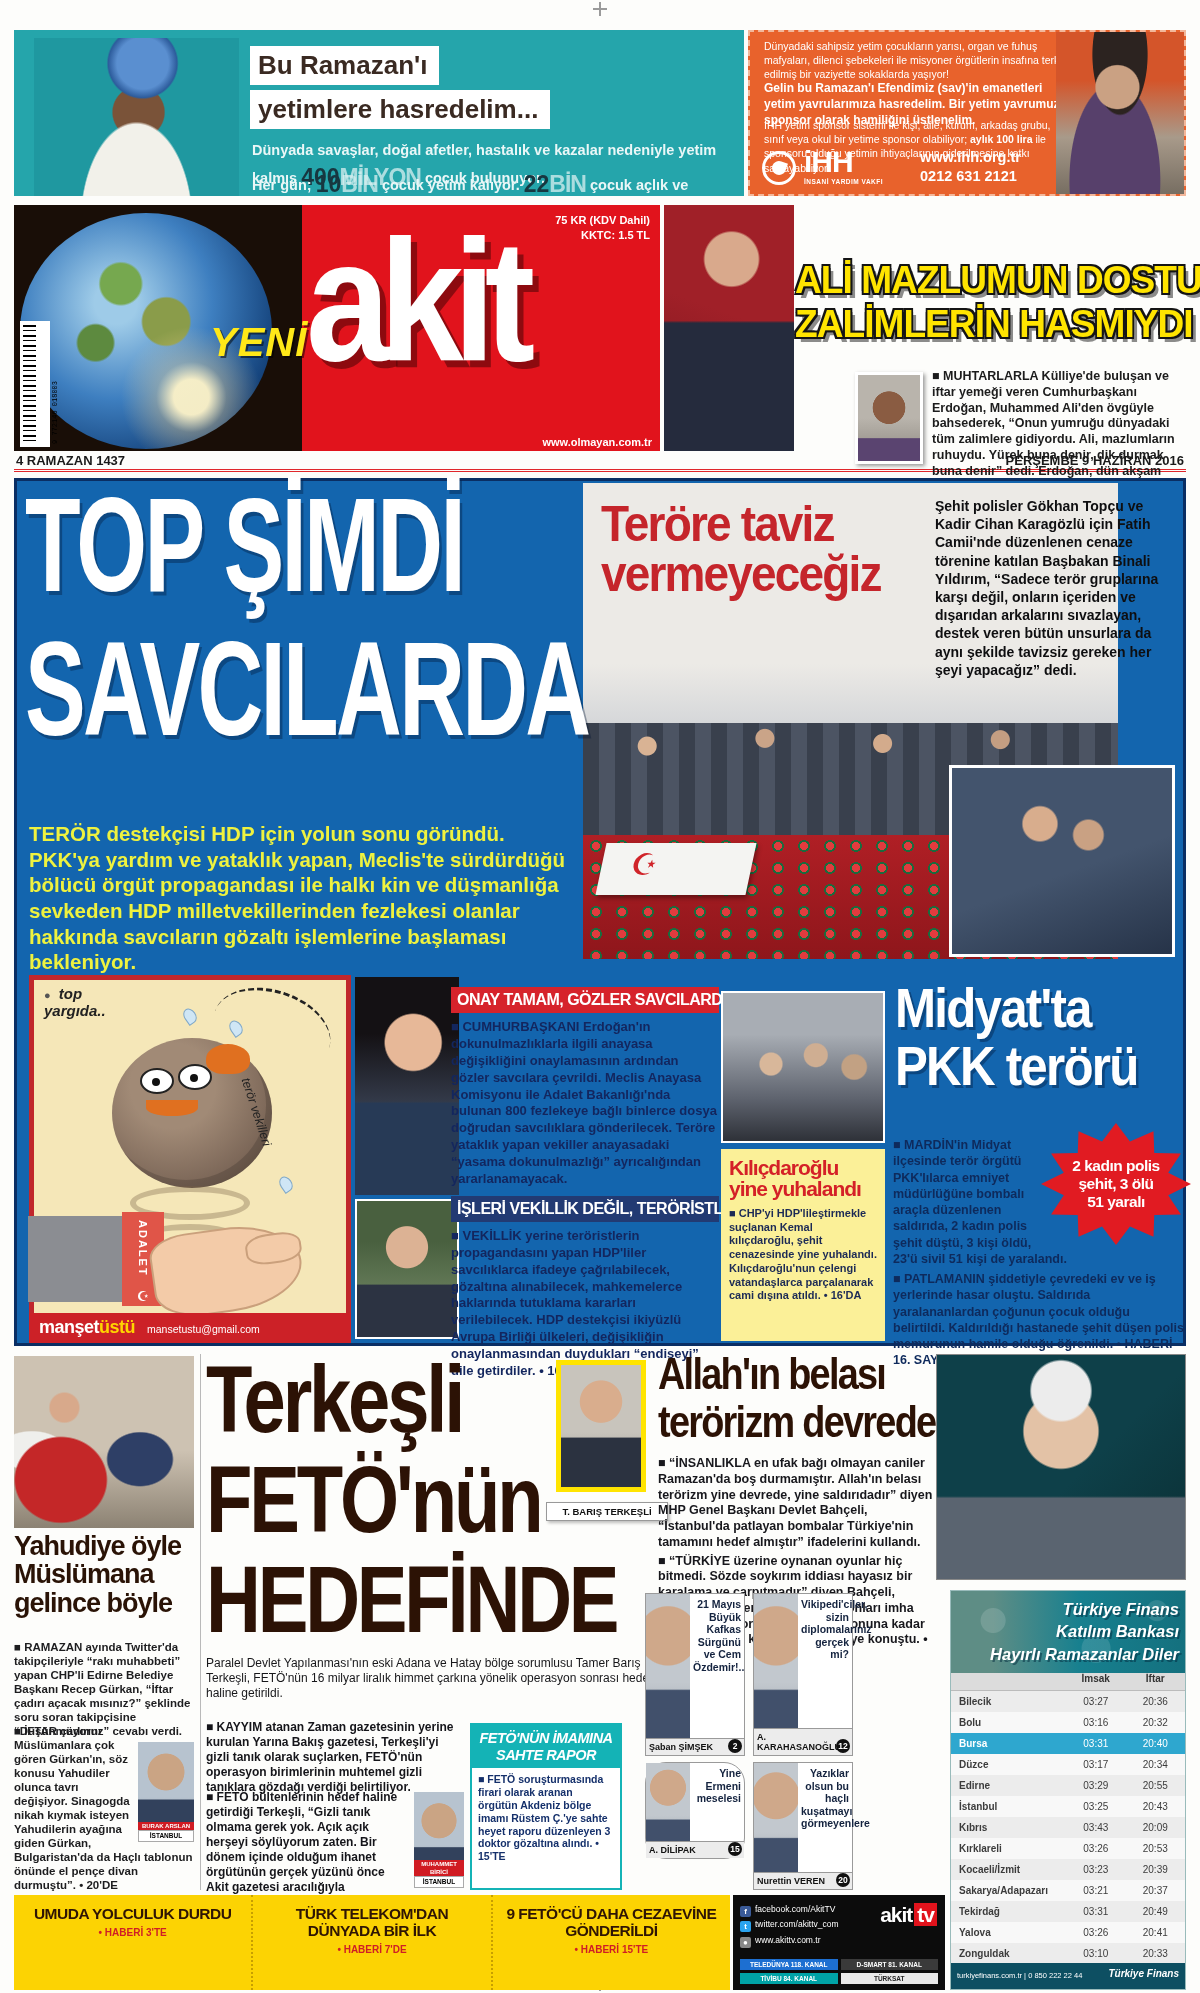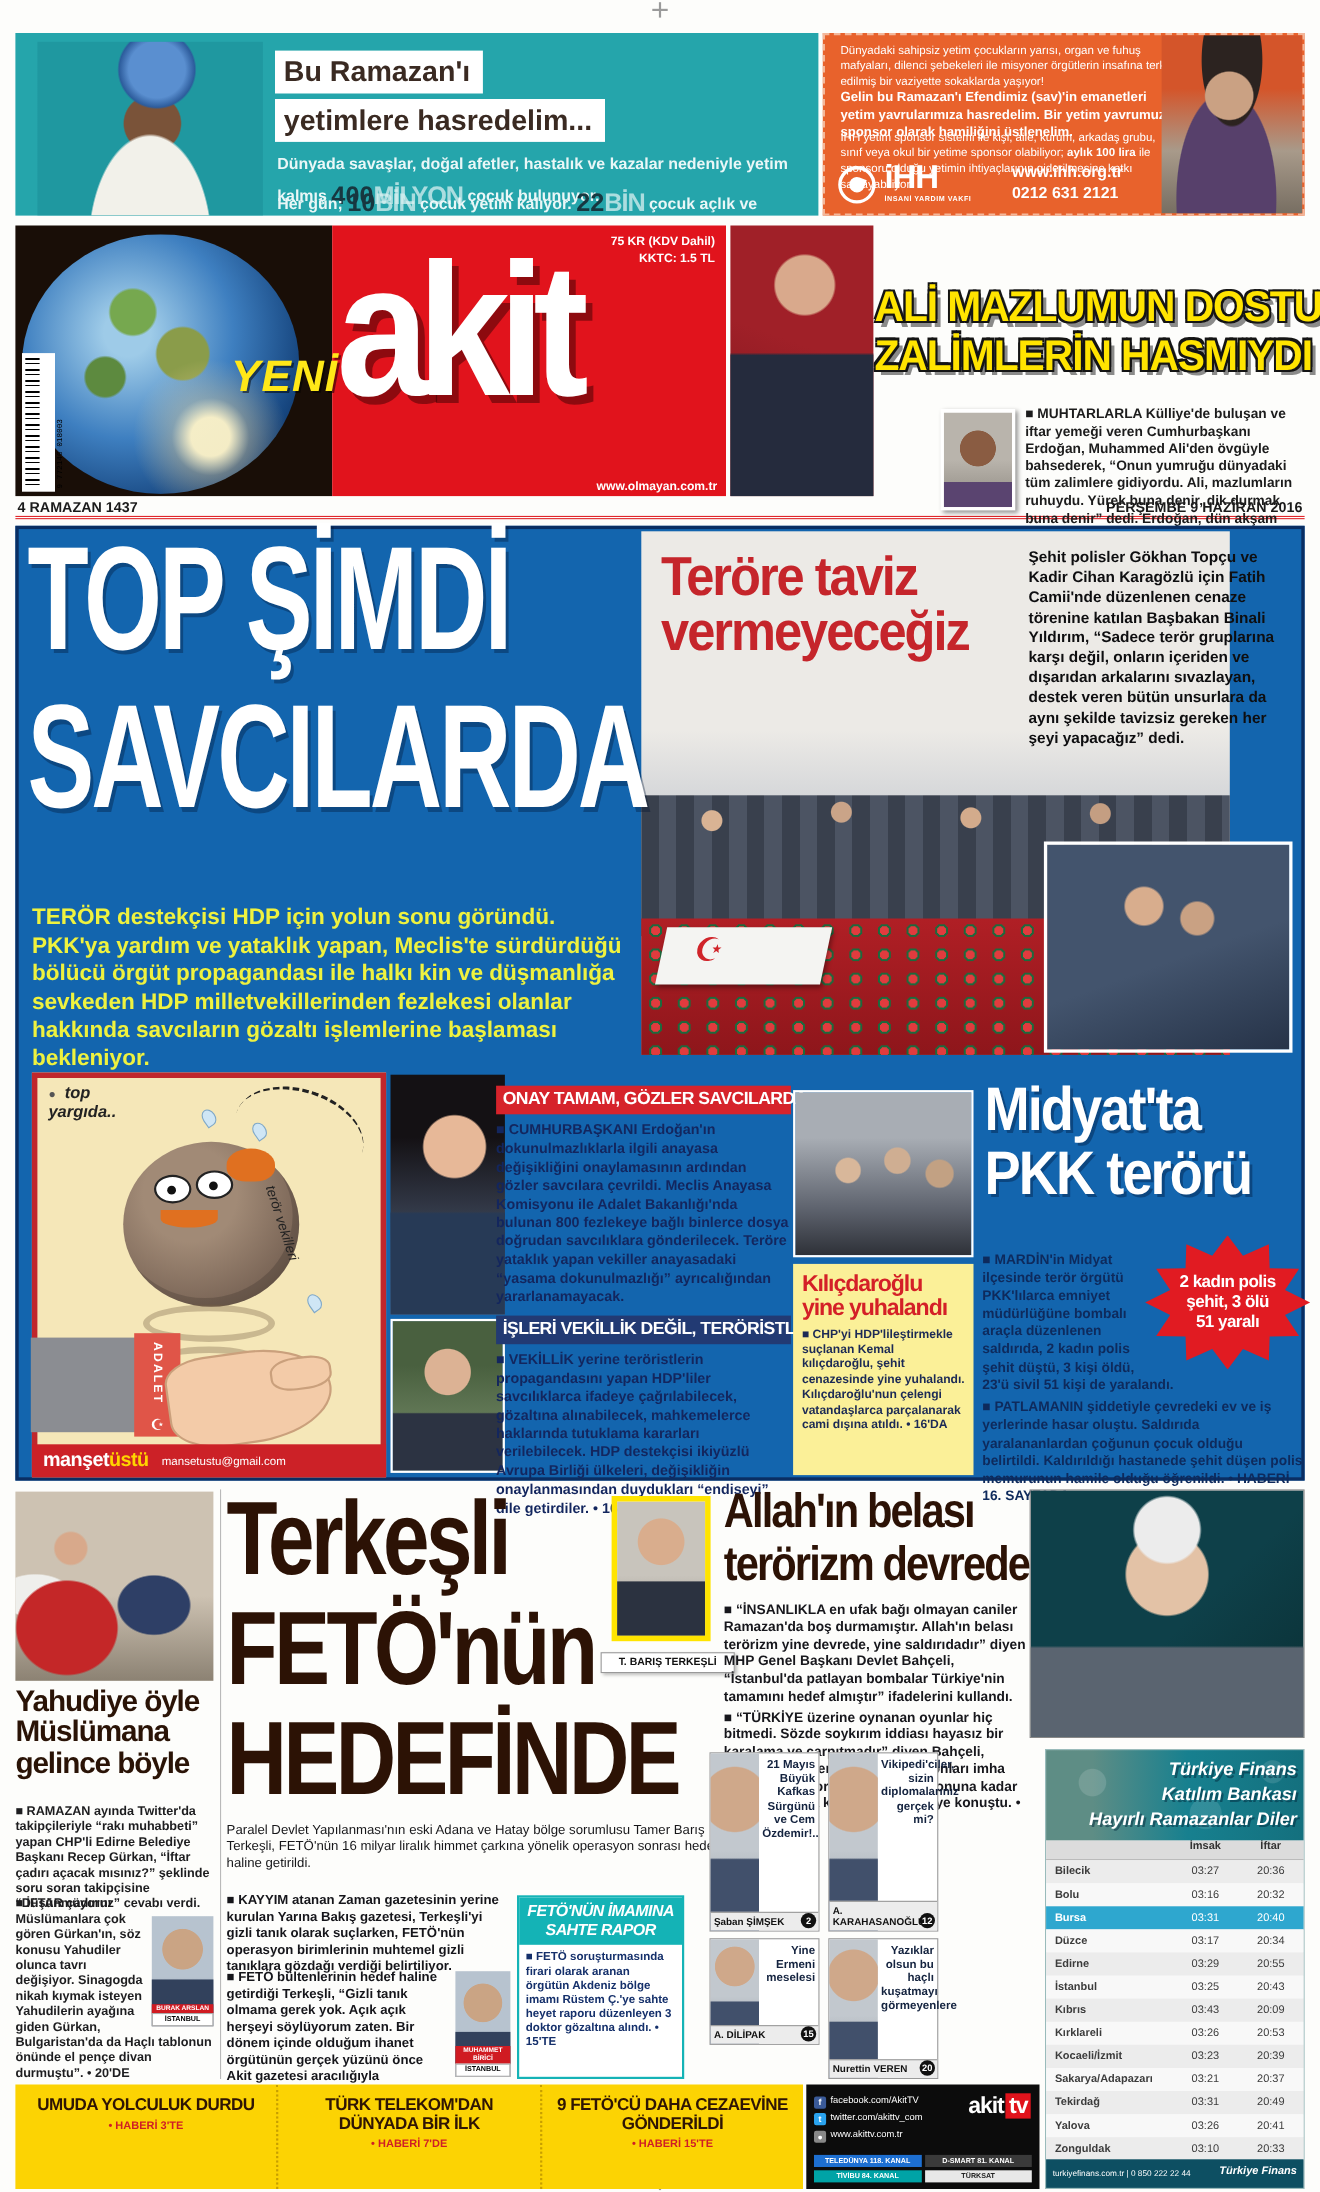--- a/index.html
+++ b/index.html
@@ -253,21 +253,21 @@
       radial-gradient(circle at 50% 26%, #cfa88a 0 24%, rgba(0,0,0,0) 25%),
       linear-gradient(0deg,#41506b 0 40%, rgba(0,0,0,0) 41%),
       linear-gradient(180deg,#c2c8ce 0 55%, #8b929b 100%); }
   .col-topic { position:absolute; left:47px; top:4px; right:3px; font-size:10.5px; font-weight:700; color:#14233f; line-height:1.2; text-align:right; }
   .col-name { position:absolute; left:0; right:0; bottom:0; background:#ececec; border-top:1px solid #9a9a9a;
     font-size:9px; font-weight:900; color:#111; padding:3px 16px 3px 3px; }
   .col-page { position:absolute; right:2px; bottom:2px; width:14px; height:14px; border-radius:50%; background:#111;
     color:#fff; font-size:8.5px; font-weight:700; text-align:center; line-height:14px; }
   .cb1 { left:645px; top:1593px; height:163px; }
   .cb2 { left:753px; top:1593px; height:163px; }
-  .cb3 { left:645px; top:1762px; height:97px; }
+  .cb3 { left:645px; top:1762px; height:97px;border-radius:21px; }
   .cb4 { left:753px; top:1762px; height:128px; }
 
   
   .ybar { left:14px; top:1895px; width:716px; height:95px; background:#fcd303; display:flex; }
   .ybar-cell { flex:1; padding:10px 8px 0; text-align:center; border-right:2px dotted #c79f00; }
   .ybar-cell:last-child { border-right:none; }
   .ybar-title { font-size:15.5px; font-weight:900; color:#2f1504; line-height:1.1; letter-spacing:-.5px; }
   .ybar-ref { margin-top:5px; font-size:10px; font-weight:900; color:#cf1e26; }
 
   

